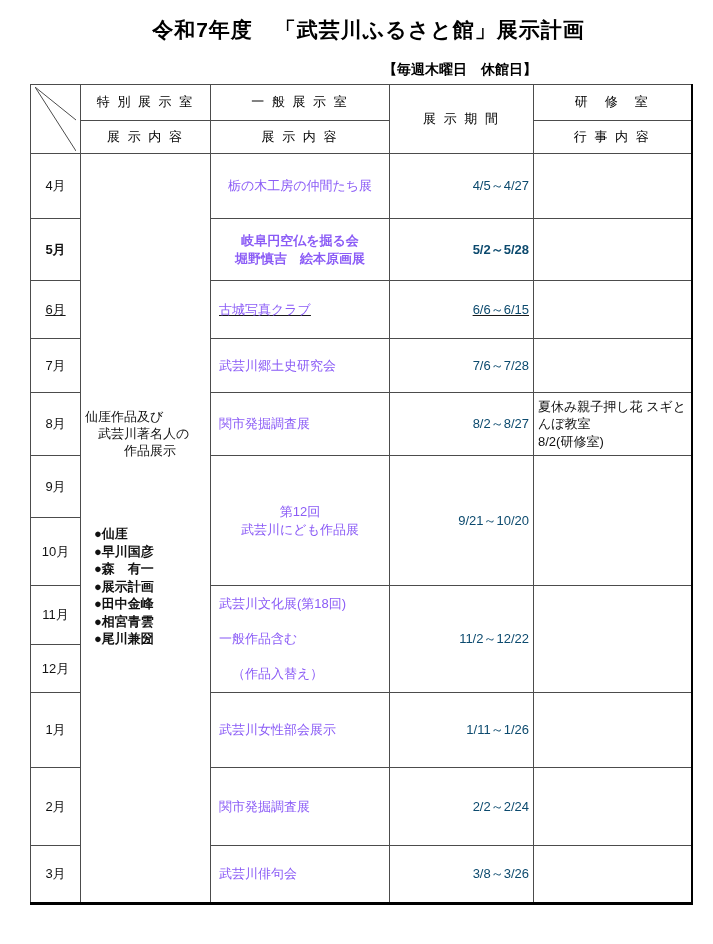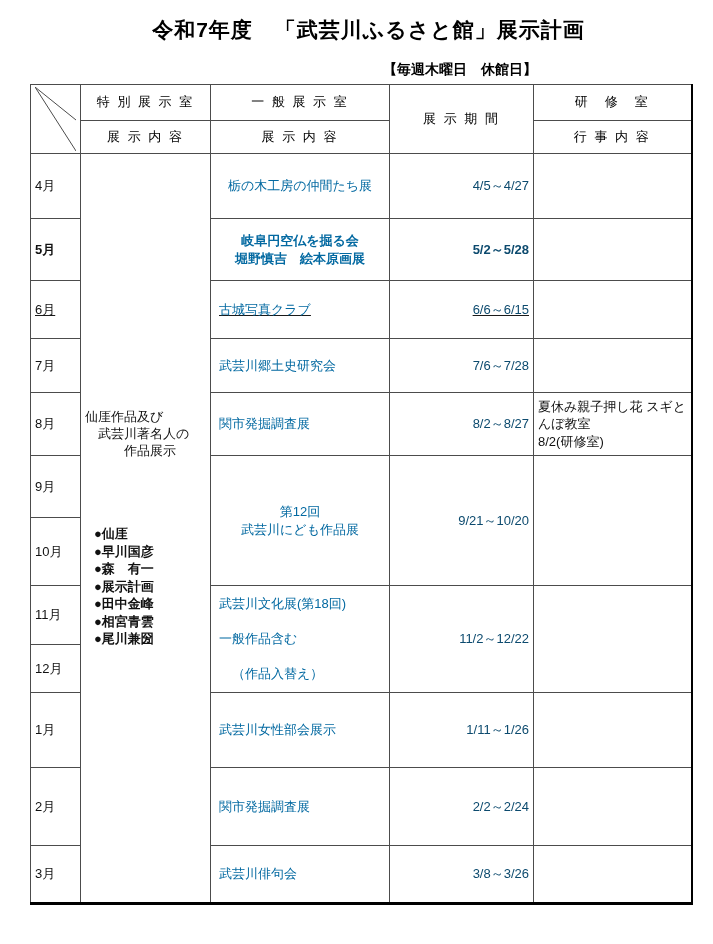--- a/index.html
+++ b/index.html
@@ -43,22 +43,22 @@
   col.c-training{width:158px;}
 
   td.thickleft{border-left:3px solid #000;}
   td.hdr{
     text-align:center;font-size:13px;color:#000;
     letter-spacing:2px;white-space:nowrap;
   }
   td.hdr-bottom{border-bottom:2px solid #000;}
   td.corner{padding:0;position:relative;border-bottom:2px solid #000;}
   td.corner svg{display:block;}
-  td.month{font-size:12.5px;padding:0;color:#111;}
-  td.exhibit{line-height:1.35;white-space:pre-line;color:#0369a1;}
+  td.month{text-align:center;font-size:12.5px;padding:0;color:#111;}
+  td.exhibit{line-height:1.35;white-space:pre-line;color:#8b5cf6;}
   td.exhibit.c{text-align:center;}
   td.exhibit.l{text-align:left;padding-left:8px;}
   td.period{text-align:right;font-size:13px;white-space:nowrap;color:#0c4a6e;}
   td.training{font-size:12px;line-height:1.35;white-space:pre-line;padding-left:6px;color:#111;}
   td.special{
     vertical-align:top;
     padding:200px 2px 0 5px;
     font-size:13px;line-height:17px;
     color:#111;
   }

